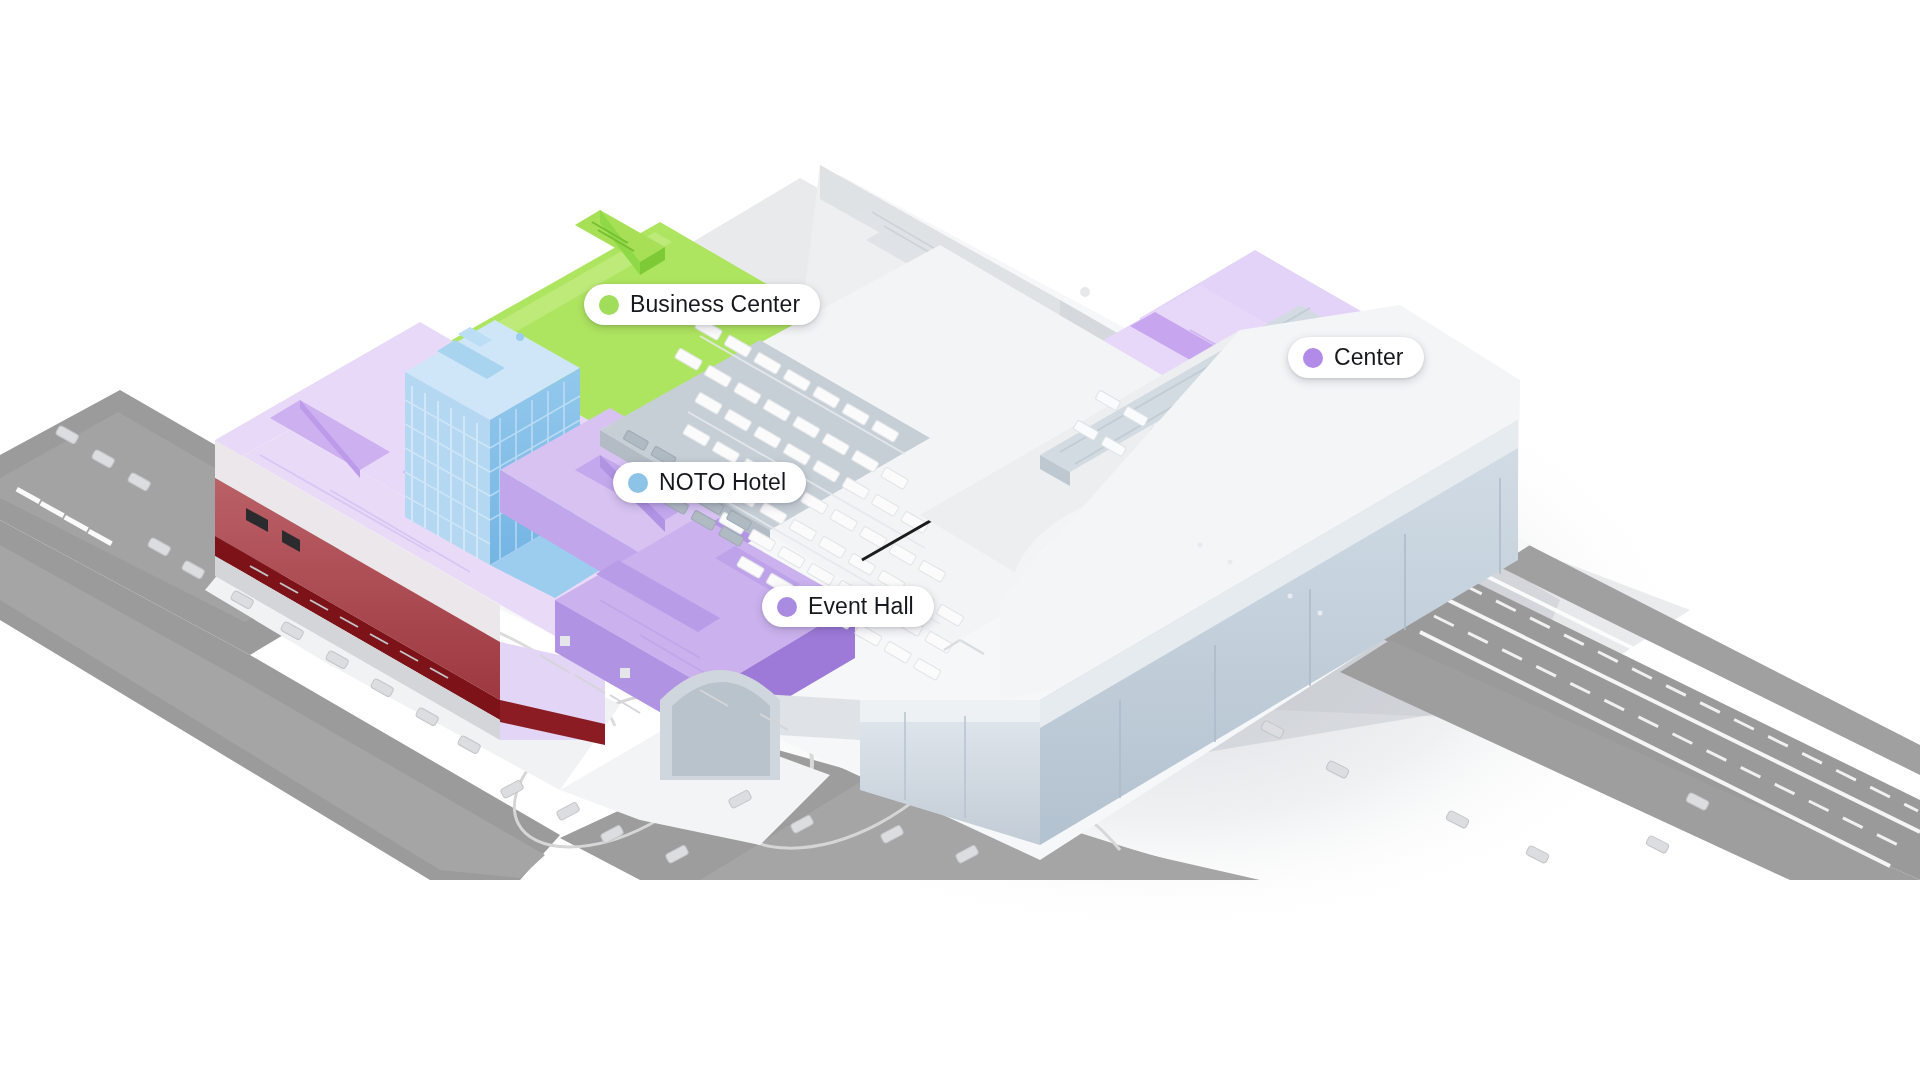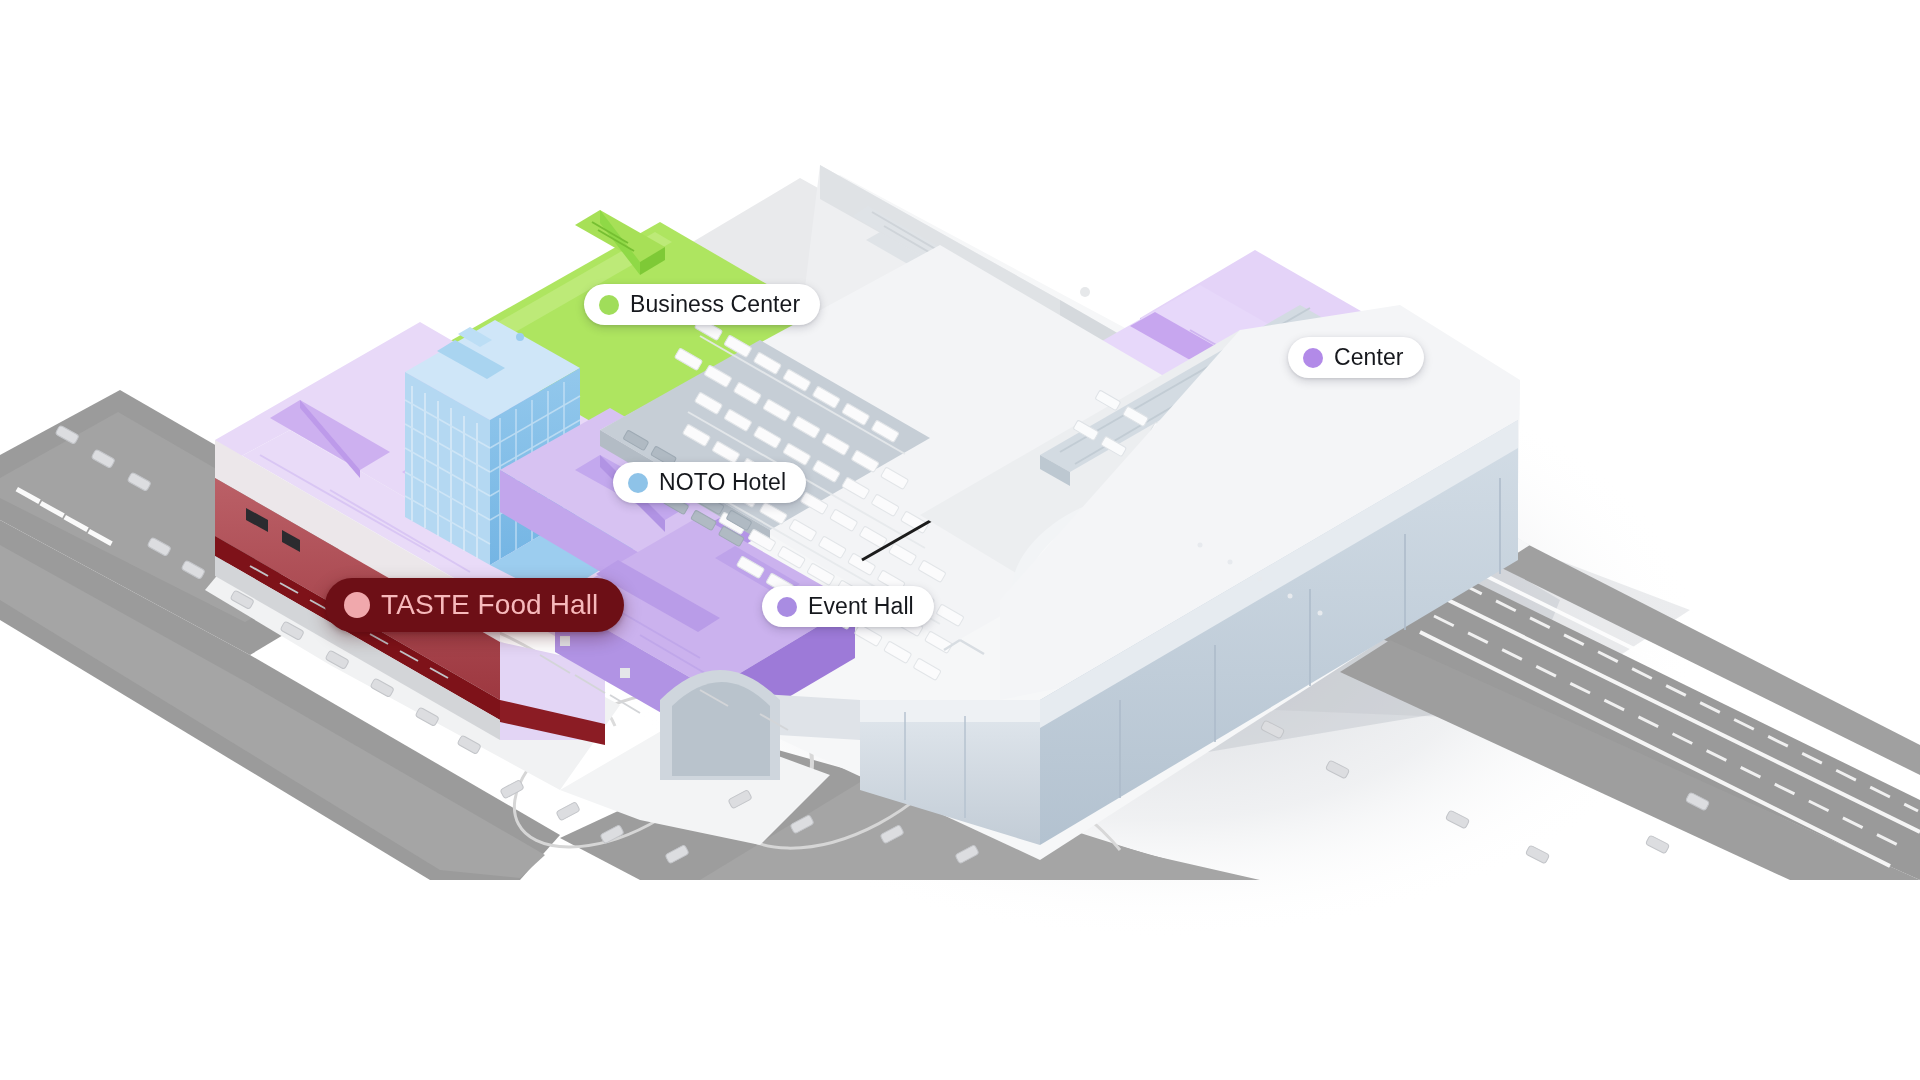--- a/index.html
+++ b/index.html
@@ -617,23 +617,19 @@
   <div class="label-pill" style="left:1288px;top:337px;">
     <span class="dot" style="background:#b28ae8"></span>
     <span class="txt">Center</span>
   </div>
 
   <div class="label-pill" style="left:613px;top:426px;margin-top:36px;">
     <span class="dot" style="background:#8ec3e8"></span>
     <span class="txt">NOTO Hotel</span>
   </div>
 
-  <div class="label-pill active" style="left:325px;top:578px;">
-    <span class="dot" style="background:#f0a8ac"></span>
-    <span class="txt">TASTE Food Hall</span>
-  </div>
 
   <div class="label-pill" style="left:762px;top:586px;text-align:center;">
     <span class="dot" style="background:#a98ce2"></span>
     <span class="txt">Event Hall</span>
   </div>
 
 </div>
 
 </body></html>

